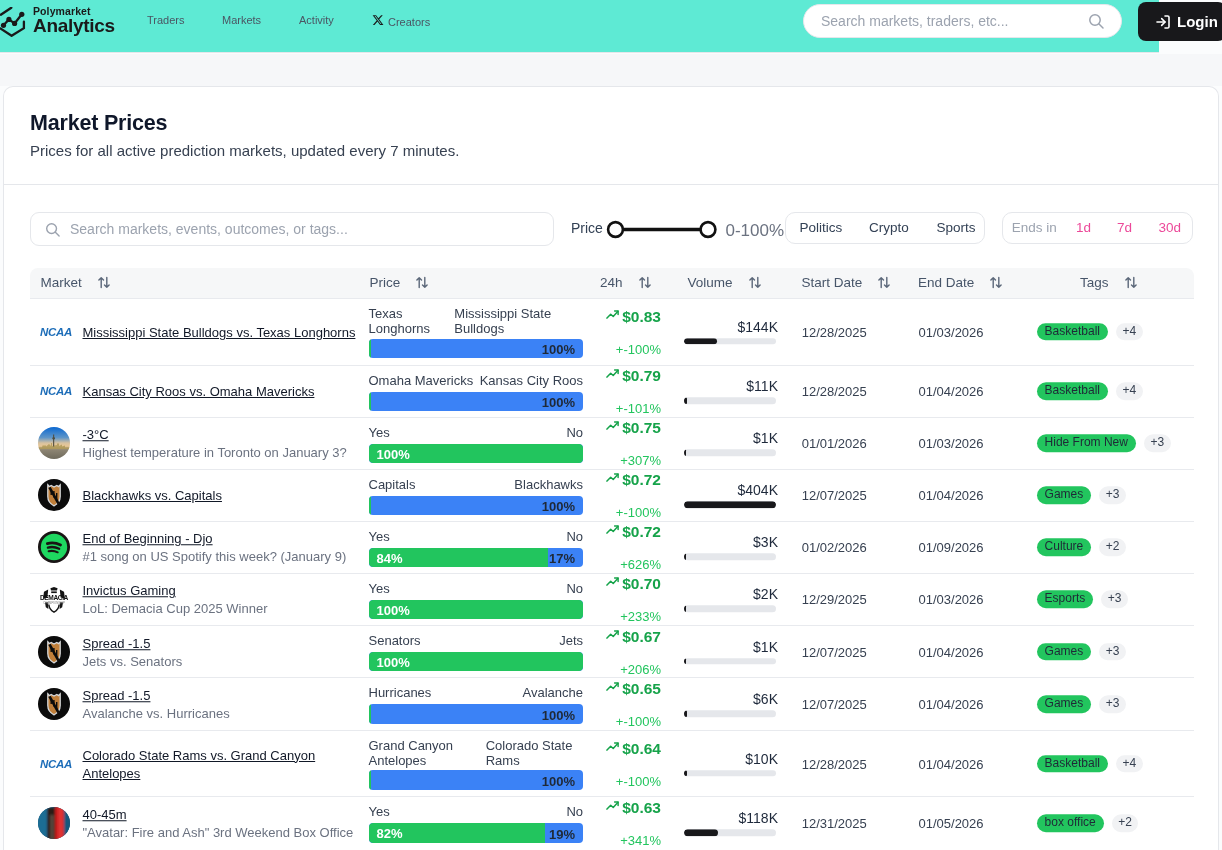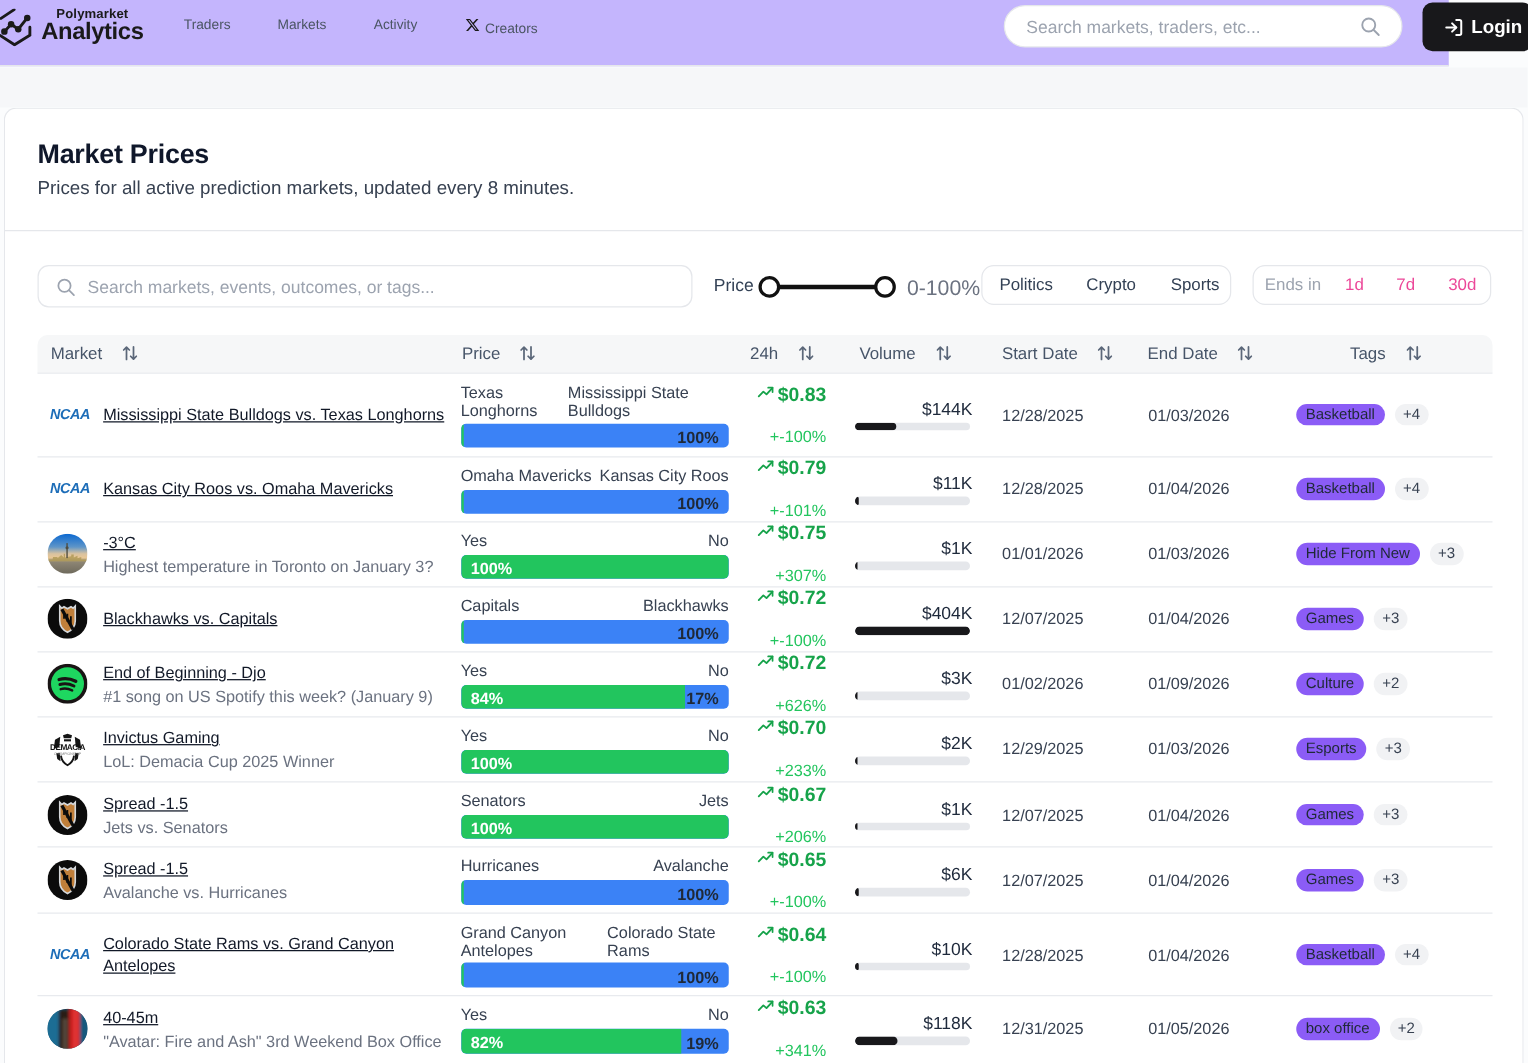--- a/index.html
+++ b/index.html
@@ -1,21 +1,21 @@
 <!DOCTYPE html>
 <html><head>
 <meta charset="utf-8">
 <style>
 * { margin:0; padding:0; box-sizing:border-box; }
 html,body { width:1222px; height:850px; overflow:hidden; background:#fbfcfd;
   font-family:"Liberation Sans", sans-serif; }
 
 
 #topbar { position:absolute; left:0; top:0; width:1159px; height:53px;
-  background:#c4b5fd; border-bottom:1px solid #e5e7eb;text-align:center; }
+  background:#5eead4; border-bottom:1px solid #e5e7eb; }
 #logo { position:absolute; left:0px; top:7px; }
 #logotxt { position:absolute; left:33px; top:6px; line-height:1; }
 #logotxt .l1 { font-size:10.5px; font-weight:bold; color:#1a1a1a; letter-spacing:0.1px; }
 #logotxt .l2 { font-size:19px; font-weight:bold; color:#1a1a1a; margin-top:-0.5px; letter-spacing:-0.3px; }
 .nav { position:absolute; top:14px; font-size:11px; color:#4b5563; }
 #searchpill { position:absolute; left:803px; top:4px; width:319px; height:34px;
   background:#fff; border:1px solid #e5e7eb; border-radius:17px; }
 #searchpill .ph { position:absolute; left:17px; top:8px; font-size:14px; color:#9ca3af; }
 #searchpill svg { position:absolute; right:16px; top:8px; }
 #loginbtn { position:absolute; left:1138px; top:2px; width:88px; height:39px;
@@ -68,21 +68,21 @@
 .chg .v { font-size:15.5px; font-weight:600; color:#16a34a; }
 .chg .p { font-size:13px; color:#22c55e; margin-top:16px; }
 .chg svg { vertical-align:1px; margin-right:3px; }
 .vol { position:absolute; left:639px; width:109px; top:50%; transform:translateY(-50%); text-align:right; }
 .vol .v { font-size:14px; font-weight:500; color:#1e293b; }
 .vol .bar { margin-top:3px; margin-left:15px; width:92px; height:6.5px; border-radius:3.5px; background:#e5e7eb; position:relative; overflow:hidden;}
 .vol .bar i { position:absolute; left:0; top:0; bottom:0; border-radius:3.5px; background:#18181b; }
 .sdate { position:absolute; left:771.7px; top:50%; transform:translateY(-50%); font-size:13px; color:#374151; }
 .edate { position:absolute; left:888.5px; top:50%; transform:translateY(-50%); font-size:13px; color:#374151; }
 .tags { position:absolute; left:1006.6px; top:50%; transform:translateY(-50%); display:flex; gap:8px; }
-.tag { background:#8b5cf6; color:#1f2937; border-radius:9px; font-size:12px; padding:2px 8px; line-height:13.5px; height:17.5px; white-space:nowrap;}
+.tag { background:#22c55e; color:#1f2937; border-radius:9px; font-size:12px; padding:2px 8px; line-height:13.5px; height:17.5px; white-space:nowrap;}
 .tag.plus { background:#f1f2f4; color:#374151; padding:2px 6.5px; }
 .plbl2 span { position:absolute; top:7px; font-size:13px; color:#374151; line-height:15.4px; }
 .ncaa { display:flex; align-items:center; font-style:italic; font-weight:bold;
   color:#1d6db8; font-size:11.5px; letter-spacing:-0.3px; padding-left:2px; }
 </style>
 </head>
 <body>
 <div id="band" style="position:absolute;left:0;top:54px;width:1222px;height:31.5px;background:#f6f7f9;"></div>
 <div id="topbar">
   <svg id="logo" width="26" height="30" viewBox="0 0 26 30">
@@ -121,21 +121,21 @@
         <polyline points="10 17 15 12 10 7"></polyline>
         <line x1="15" y1="12" x2="3" y2="12"></line>
       </svg>
     <span>Login</span>
   </div>
 </div>
 
 <div id="card">
   <div id="sec1">
     <h1>Market Prices</h1>
-    <p>Prices for all active prediction markets, updated every 8 minutes.</p>
+    <p>Prices for all active prediction markets, updated every 7 minutes.</p>
   </div>
   <div id="filters">
     <div id="finput">
       <svg width="16" height="16" viewBox="0 0 17 17">
           <circle cx="7" cy="7" r="5.2" stroke="#9ca3af" stroke-width="1.5" fill="none"></circle>
           <path d="M11 11 L15 15" stroke="#9ca3af" stroke-width="1.5" stroke-linecap="round"></path>
         </svg>
       <span class="ph">Search markets, events, outcomes, or tags...</span>
     </div>
     <span id="pricelbl">Price</span>

